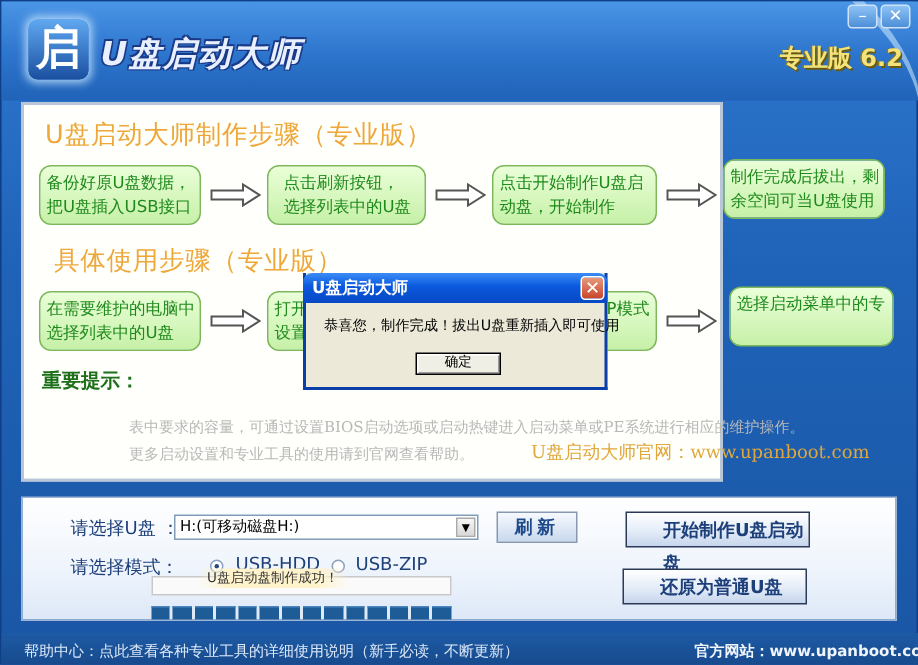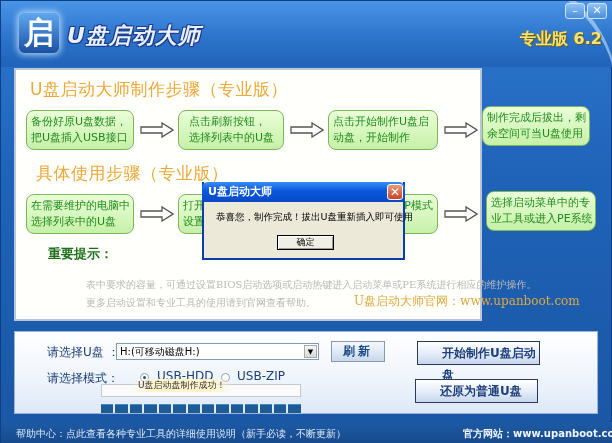--- a/index.html
+++ b/index.html
@@ -73,21 +73,21 @@
     position: absolute; height: 40px;
     background: linear-gradient(180deg, #eaffd8, #c6f0a8);
     border: 1px solid #7cb85a; border-radius: 8px;
     color: #1f8a1c; font-size: 11px; line-height: 16px;
     padding: 3px 4px; white-space: nowrap; overflow: hidden;
   }
   .arrow {
     position: absolute; width: 34px; height: 16px;
   }
   .tips-title {
-    position: absolute; left: 12px; top: 175px; font-size: 13px; font-weight: bold; color: #1e6f1a; margin-left: 20px;
+    position: absolute; left: 12px; top: 175px; font-size: 13px; font-weight: bold; color: #1e6f1a;
   }
   .tips-line {
     position: absolute; left: 70px; font-size: 10px; color: #b8b8b8; white-space: nowrap;
     font-family: "DejaVu Serif", "Liberation Serif", serif;
   }
   .site-line {
     position: absolute; left: 338px; top: 223px; font-size: 12px; color: #e0a83c;
     font-family: "DejaVu Serif", "Liberation Serif", serif; white-space: nowrap;
   }
 
@@ -250,21 +250,20 @@
     </div>
     <div class="step" style="left:380px; top:124px; width:42px; text-align:right;">
       <div>P模式</div>
       <div></div>
     </div>
     <svg class="arrow" style="left:428px; top:136px;" viewBox="0 0 34 16">
       <path d="M1 5 H22 V1 L33 8 L22 15 V11 H1 Z" fill="#fff" stroke="#555" stroke-width="1.3"></path>
     </svg>
     <div class="step" style="left:470px; top:121px; width:110px;">
       <div>选择启动菜单中的专</div>
-      <div>业工具或进入PE系统</div>
     </div>
 
     <div class="tips-title">重要提示：</div>
     <div class="tips-line" style="top:208px;">表中要求的容量，可通过设置BIOS启动选项或启动热键进入启动菜单或PE系统进行相应的维护操作。</div>
     <div class="tips-line" style="top:226px;">更多启动设置和专业工具的使用请到官网查看帮助。</div>
     <div class="site-line">U盘启动大师官网：www.upanboot.com</div>
   </div>
 
   <div class="dialog">
     <div class="dlg-titlebar">

